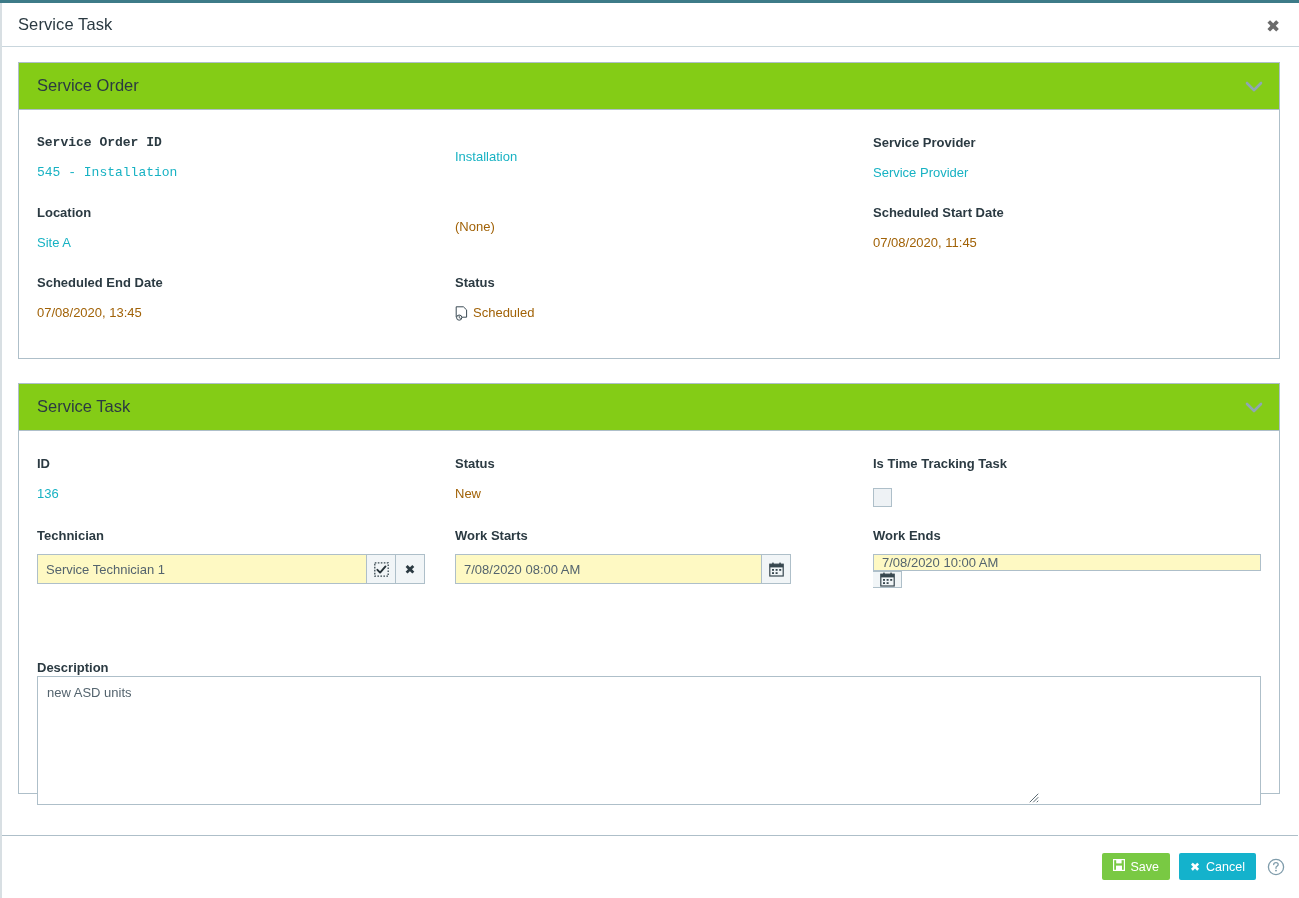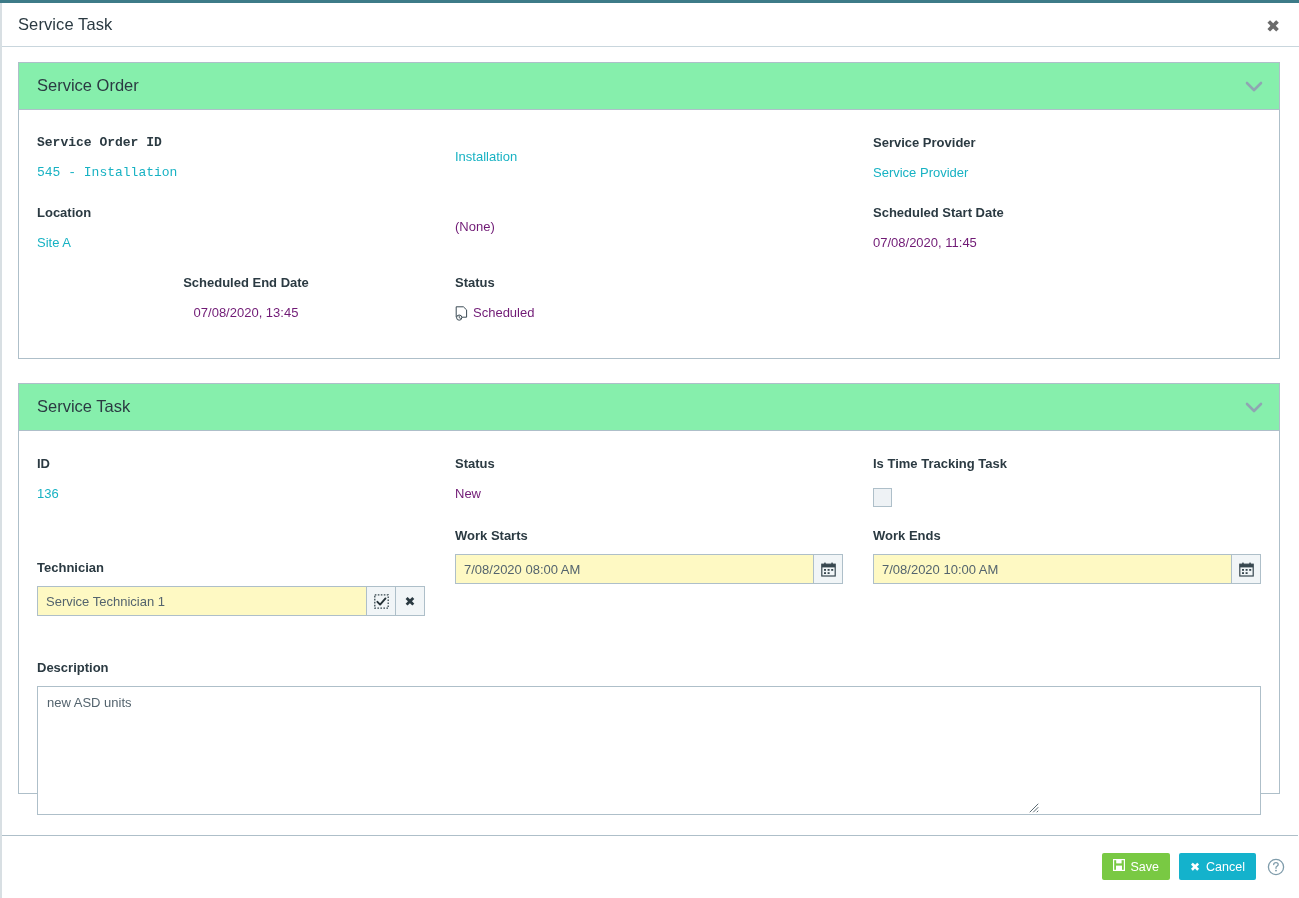--- a/index.html
+++ b/index.html
@@ -48,21 +48,21 @@
   }
 
   
   .panel {
     position: absolute;
     border: 1px solid #aebfc9;
     background: #fff;
   }
   .panel-header {
     height: 47px;
-    background: #86efac;
+    background: #84cc16;
     border-bottom: 1px solid #aebfc9;
     position: relative;
   }
   .panel-header .panel-title {
     position: absolute; left: 18px; top: 13px;
     font-size: 16.5px; font-weight: 400; color: #2b3a42;
   }
   .chevron {
     position: absolute; right: 14px; top: 14px;
     width: 22px; height: 20px;
@@ -85,21 +85,21 @@
   .field { position: absolute; left: 0; width: 100%; }
   .field-label {
     font-weight: bold; font-size: 13px; color: #2b3a42;
     line-height: 16px;
   }
   .field-value {
     margin-top: 14px;
     font-size: 13px; color: #4a4a4a; line-height: 16px;
   }
   .field-value.link { color: #17b2c3; cursor: pointer; }
-  .field-value.plain { color: #701a75; }
+  .field-value.plain { color: #a16207; }
 
   .status-val { display: flex; align-items: center; gap: 5px; }
   .status-icon { display: inline-block; width: 13px; height: 15px; }
 
   
   .input-row {
     margin-top: 10px;
     display: flex; align-items: stretch;
     height: 30px;
   }
@@ -132,21 +132,21 @@
   }
 
   .checkbox {
     margin-top: 16px;
     width: 19px; height: 19px;
     border: 1px solid #aebfc9;
     background: #eef2f5;
     cursor: pointer;
   }
 
-  .textarea-wrap { margin-top: 10px; position: relative; }
+  .textarea-wrap { position: relative; }
   textarea.desc {
     width: 1224px; height: 129px;
     border: 1px solid #aebfc9;
     background: #ffffff;
     font-family: "Liberation Sans", sans-serif;
     font-size: 13px; color: #54646e;
     padding: 7px 9px;
     resize: none;
     outline: none;
     display: block;
@@ -219,21 +219,21 @@
 
       <div class="col col-1">
         <div class="field" style="top:0;font-family:Liberation Mono, monospace;">
           <div class="field-label">Service Order ID</div>
           <div class="field-value link">545 - Installation</div>
         </div>
         <div class="field" style="top:70px;">
           <div class="field-label">Location</div>
           <div class="field-value link">Site A</div>
         </div>
-        <div class="field" style="top:140px;text-align:center;">
+        <div class="field" style="top:140px;">
           <div class="field-label">Scheduled End Date</div>
           <div class="field-value plain">07/08/2020, 13:45</div>
         </div>
       </div>
 
       <div class="col col-2">
         <div class="field" style="top:0;">
           <div class="field-value link">Installation</div>
         </div>
         <div class="field" style="top:70px;">
@@ -282,21 +282,21 @@
 
   <div class="panel-body" style="height:362px;">
     <div class="grid" style="top:25px;">
 
       <div class="col col-1">
         <div class="field" style="top:0;">
           <div class="field-label">ID</div>
           <div class="field-value link">136</div>
         </div>
 
-        <div class="field" style="top:72px;margin-top:32px;">
+        <div class="field" style="top:72px;">
           <div class="field-label">Technician</div>
           <div class="input-row" style="width:388px;">
             <input class="text-input" type="text" value="Service Technician 1" style="">
             <div class="btn-addon">
               <svg width="15" height="15" viewBox="0 0 15 15" fill="none">
                 <rect x="0.8" y="0.8" width="13.4" height="13.4" stroke="#37474f" stroke-width="1.3" stroke-dasharray="1.6 1.4" fill="none"></rect>
                 <path d="M3.4 7.8 L6.1 10.6 L11.5 4.4" stroke="#263238" stroke-width="1.9" stroke-linecap="round" stroke-linejoin="round" fill="none"></path>
               </svg>
             </div>
             <div class="btn-addon">
@@ -307,21 +307,21 @@
       </div>
 
       <div class="col col-2">
         <div class="field" style="top:0;">
           <div class="field-label">Status</div>
           <div class="field-value plain">New</div>
         </div>
 
         <div class="field" style="top:72px;">
           <div class="field-label">Work Starts</div>
-          <div class="input-row" style="width:388px;">
+          <div class="input-row" style="width:336px;">
             <input class="text-input" type="text" value="7/08/2020 08:00 AM" style="">
             <div class="btn-addon">
               <svg width="15" height="15" viewBox="0 0 15 15" fill="none">
                 <rect x="0.8" y="2.2" width="13.4" height="11.8" stroke="#37474f" stroke-width="1.2" fill="none"></rect>
                 <rect x="0.8" y="2.2" width="13.4" height="3.2" fill="#37474f"></rect>
                 <rect x="3.2" y="0.6" width="1.5" height="2.6" fill="#37474f"></rect>
                 <rect x="10.3" y="0.6" width="1.5" height="2.6" fill="#37474f"></rect>
                 <rect x="3" y="7" width="2" height="1.8" fill="#37474f"></rect>
                 <rect x="6.6" y="7" width="2" height="1.8" fill="#37474f"></rect>
                 <rect x="10.2" y="7" width="2" height="1.8" fill="#37474f"></rect>
@@ -334,21 +334,21 @@
       </div>
 
       <div class="col col-3">
         <div class="field" style="top:0;">
           <div class="field-label">Is Time Tracking Task</div>
           <div class="checkbox"></div>
         </div>
 
         <div class="field" style="top:72px;">
           <div class="field-label">Work Ends</div>
-          <div class="input-row" style="width:388px;">
+          <div class="input-row" style="width:388px;flex-direction:column;">
             <input class="text-input" type="text" value="7/08/2020 10:00 AM" style="">
             <div class="btn-addon">
               <svg width="15" height="15" viewBox="0 0 15 15" fill="none">
                 <rect x="0.8" y="2.2" width="13.4" height="11.8" stroke="#37474f" stroke-width="1.2" fill="none"></rect>
                 <rect x="0.8" y="2.2" width="13.4" height="3.2" fill="#37474f"></rect>
                 <rect x="3.2" y="0.6" width="1.5" height="2.6" fill="#37474f"></rect>
                 <rect x="10.3" y="0.6" width="1.5" height="2.6" fill="#37474f"></rect>
                 <rect x="3" y="7" width="2" height="1.8" fill="#37474f"></rect>
                 <rect x="6.6" y="7" width="2" height="1.8" fill="#37474f"></rect>
                 <rect x="10.2" y="7" width="2" height="1.8" fill="#37474f"></rect>

